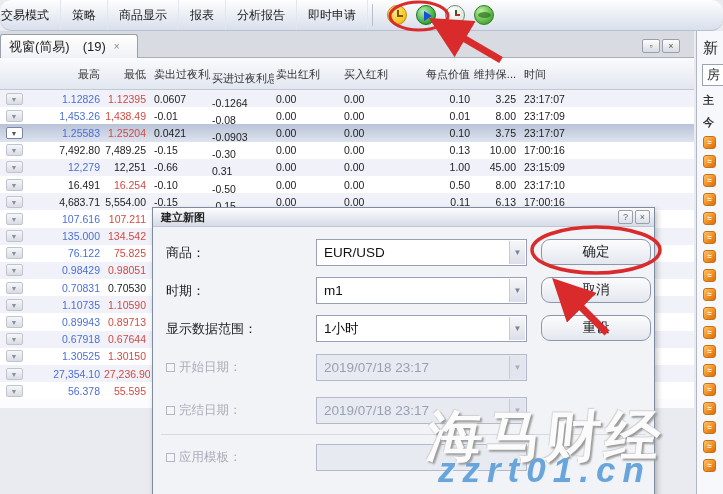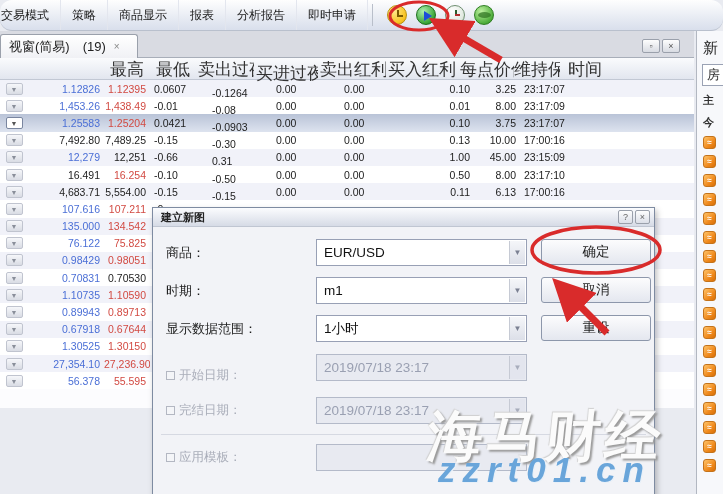--- a/index.html
+++ b/index.html
@@ -33,22 +33,22 @@
   .tab { position:absolute; left:0; top:3px; height:24px; min-width:138px; background:linear-gradient(#ffffff,#f0f1f5);
     border:1px solid #9aa0ab; border-bottom:none; border-radius:3px 3px 0 0; display:flex; align-items:center;
     padding:0 8px; font-size:13px; color:#222;}
   .tab-close { margin-left:8px; font-size:10px; color:#888; cursor:pointer; }
   .mdi-btns { position:absolute; right:14px; top:8px; display:flex; gap:2px;}
   .mdi-btn { width:18px; height:14px; background:linear-gradient(#fdfdfd,#d8dbe2); border:1px solid #9aa0ab;
     font-size:9px; line-height:12px; text-align:center; color:#555; border-radius:2px; cursor:pointer;}
 
   
   .grid { position:absolute; left:0; top:58px; width:694px; height:350px; background:#fcfcfe; z-index:1; }
-  .grid-head { display:flex; height:22px; background:linear-gradient(#fafbfd,#e2e6ef); border-bottom:1px solid #c2c8d4;
-    font-size:17px; color:#333; align-items:center;padding-left:44px; }
+  .grid-head { display:flex; height:32px; background:linear-gradient(#fafbfd,#e2e6ef); border-bottom:1px solid #c2c8d4;
+    font-size:11px; color:#333; align-items:center; }
   .grid-head .cell { padding-top:1px; }
   .row { display:flex; height:17.2px; align-items:center; font-size:10.5px; color:#222; }
   .row:nth-child(odd) { background:#f1f2f9; }
   .row:nth-child(even) { background:#ffffff; }
   .row.selected { background:linear-gradient(#b9c3d7,#dde3ef); }
   .cell { white-space:nowrap; overflow:hidden; }
   .c-combo { width:28px; display:flex; justify-content:center; }
   .c-high { width:76px; text-align:right; padding-right:4px;}
   .c-low  { width:46px; text-align:right; padding-right:4px;}
   .c-c3 { width:60px; padding-left:4px;}
@@ -87,21 +87,21 @@
   .dlg-label { font-size:13px; color:#1d1d1d; }
   .dlg-label.dim { color:#a9adb9; font-size:12.5px;}
   .chk { width:9px; height:9px; border:1px solid #b3b7c2; background:#f4f5f8; margin-right:4px; display:inline-block;}
   .combo { position:absolute; left:163px; width:211px; height:27px; background:#fff; border:1px solid #98a0b5;
     font-size:13.5px; color:#111; display:flex; align-items:center; padding-left:7px; cursor:pointer;}
   .combo .arrow { position:absolute; right:1px; top:1px; bottom:1px; width:16px; background:linear-gradient(#f5f6f9,#dcdfe8);
     border-left:1px solid #c6cad4; font-size:8px; color:#7b8092; display:flex; align-items:center; justify-content:center;}
   .combo.disabled { background:#e8eaf1; color:#9aa0b2; border-color:#b4bac9;}
   .combo.disabled .arrow { background:#e3e5ee; color:#a8adbc;}
   .dlg-btn { position:absolute; left:388px; width:110px; height:26px; background:linear-gradient(#fcfcfd,#e4e7ef);
-    border:1px solid #8d97ab; border-radius:3px; font-size:13.5px; color:#1d1d1d; text-align:center; line-height:24px; cursor:pointer;}
+    border:1px solid #8d97ab; border-radius:9px; font-size:13.5px; color:#1d1d1d; text-align:center; line-height:24px; cursor:pointer;}
   .dlg-sep { position:absolute; left:8px; right:8px; height:1px; background:#d6d9e2; }
 
   
   .overlay { position:absolute; left:0; top:0; width:723px; height:494px; z-index:10; pointer-events:none; }
   .step-text { position:absolute; color:#d92b2b; font-weight:bold; font-family:"Liberation Serif","DejaVu Serif",serif; }
   #step1 { left:486px; top:26px; font-size:35px; }
   #step2 { left:568px; top:326px; font-size:42px; }
   .wm { position:absolute; z-index:9; pointer-events:none; white-space:nowrap; }
   #wm1 { left:428px; top:400px; font-size:55px; font-weight:bold; color:#fbfbfb;
     text-shadow:2px 2px 2px #9a9a9a, -1px -1px 1px #cfcfcf; transform:skewX(-6deg); letter-spacing:4px;}
@@ -463,21 +463,21 @@
 
   <div class="dlg-row" style="top:107px;">
       <span class="dlg-label">显示数据范围：</span>
     </div>
   <div class="combo" style="top:107px;">
     <span>1小时</span>
     <span class="arrow">▼</span>
   </div>
   <div class="dlg-btn" style="top:107px;">重设</div>
 
-  <div class="dlg-row" style="top:146px;margin-top:8px;">
+  <div class="dlg-row" style="top:146px;">
     <span class="chk"></span>
     <span class="dlg-label dim">开始日期：</span>
   </div>
   <div class="combo disabled" style="top:146px;">
     <span>2019/07/18 23:17</span>
     <span class="arrow">▼</span>
   </div>
 
   <div class="dlg-row" style="top:189px;">
     <span class="chk"></span>

